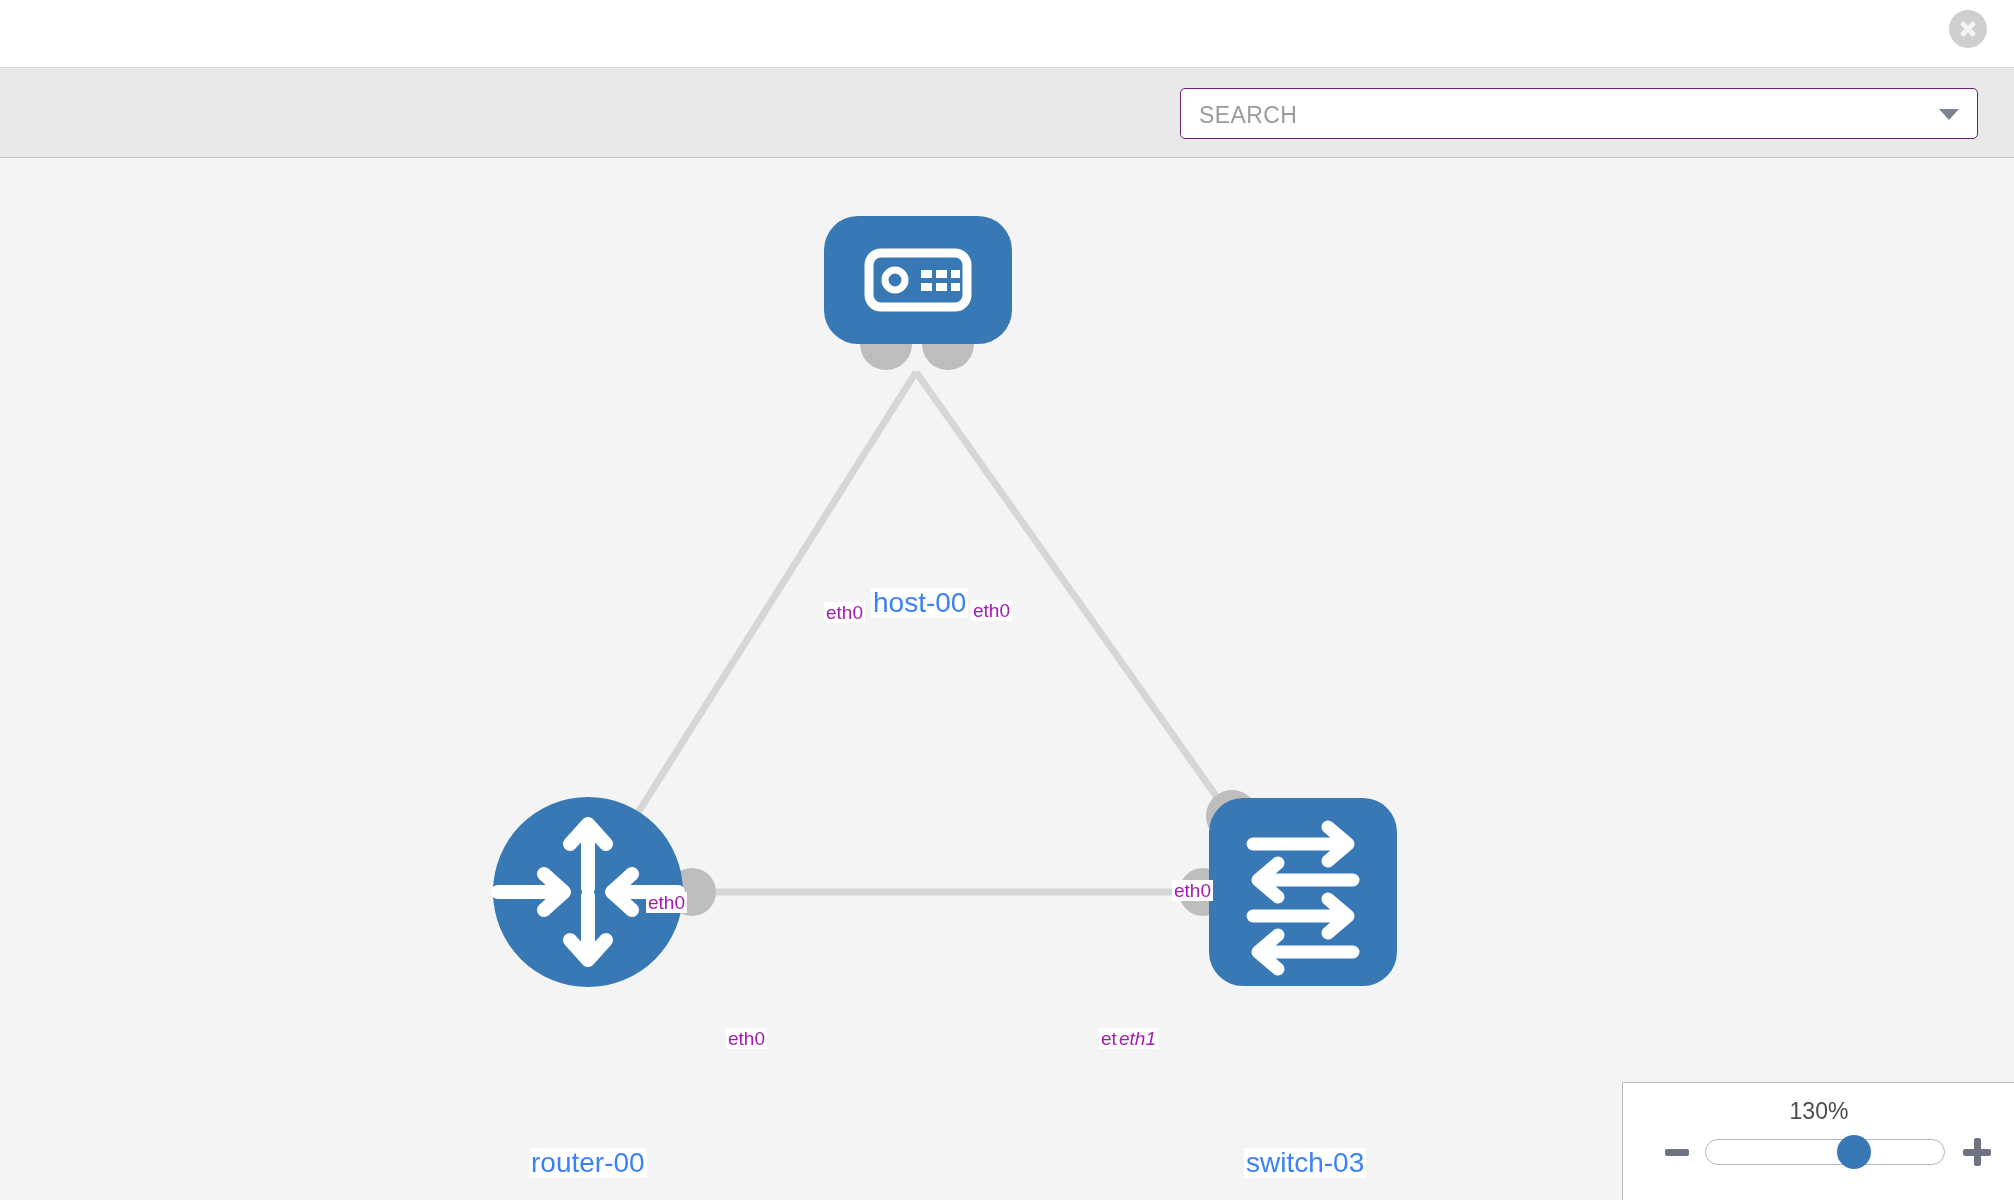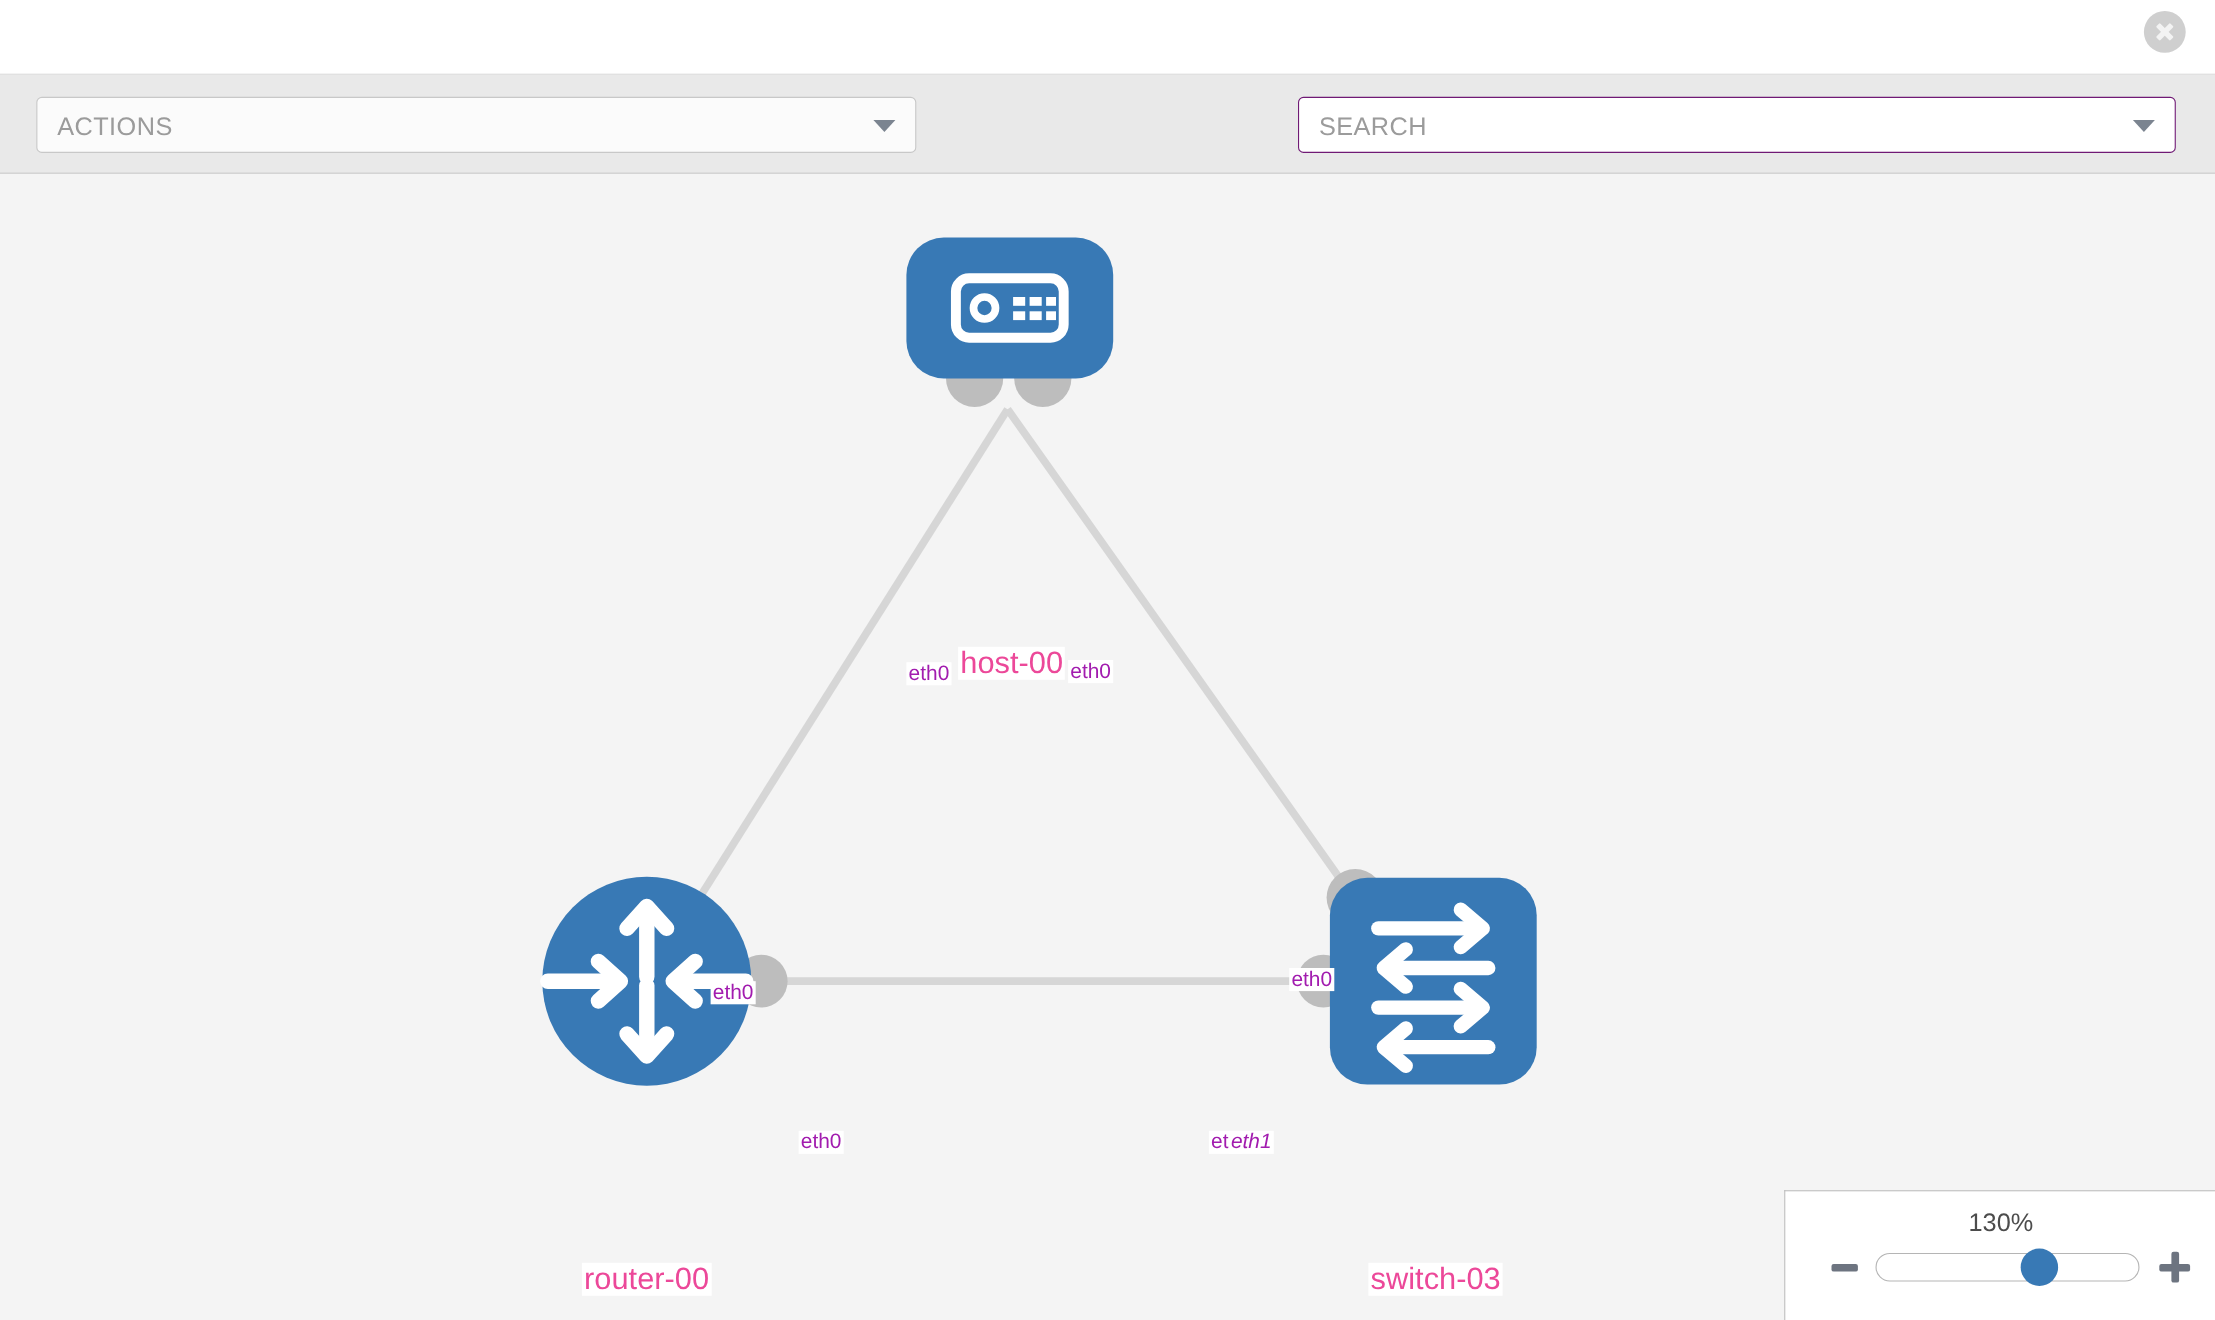--- a/index.html
+++ b/index.html
@@ -145,21 +145,21 @@
     position: absolute;
     left: 0; top: 0;
     width: 2014px;
     height: 1042px;
   }
 
   
   .node-label {
     position: absolute;
     font-size: 28px;
-    color: #ec4899;
+    color: #3b82f6;
     background: #ffffff;
     white-space: nowrap;
     line-height: 1.08;
     padding: 0 2px;
   }
   .edge-label {
     position: absolute;
     font-size: 19px;
     color: #a21caf;
     background: #ffffff;
@@ -244,24 +244,20 @@
 </style>
 </head>
 <body>
 
 <div class="header">
   <div class="close-btn"></div>
 </div>
 
 <div class="toolbar">
 
-  <div class="actions-select">
-    <span class="label">ACTIONS</span>
-    <span class="caret"></span>
-  </div>
 
   <div class="tool-icon" id="wrench-btn">
     <svg width="46" height="46" viewBox="0 0 46 46">
       <g transform="rotate(35 23 23)">
         <path d="M28 4 a13 13 0 1 0 0 26 a13 13 0 0 0 9.2-3.8 l-9.2-9.2 l9.2-9.2 A13 13 0 0 0 28 4 z" fill="#7b8490" transform="rotate(140 28 17)"></path>
         <rect x="24" y="20" width="8" height="24" rx="3" fill="#7b8490"></rect>
       </g>
     </svg>
   </div>
 

